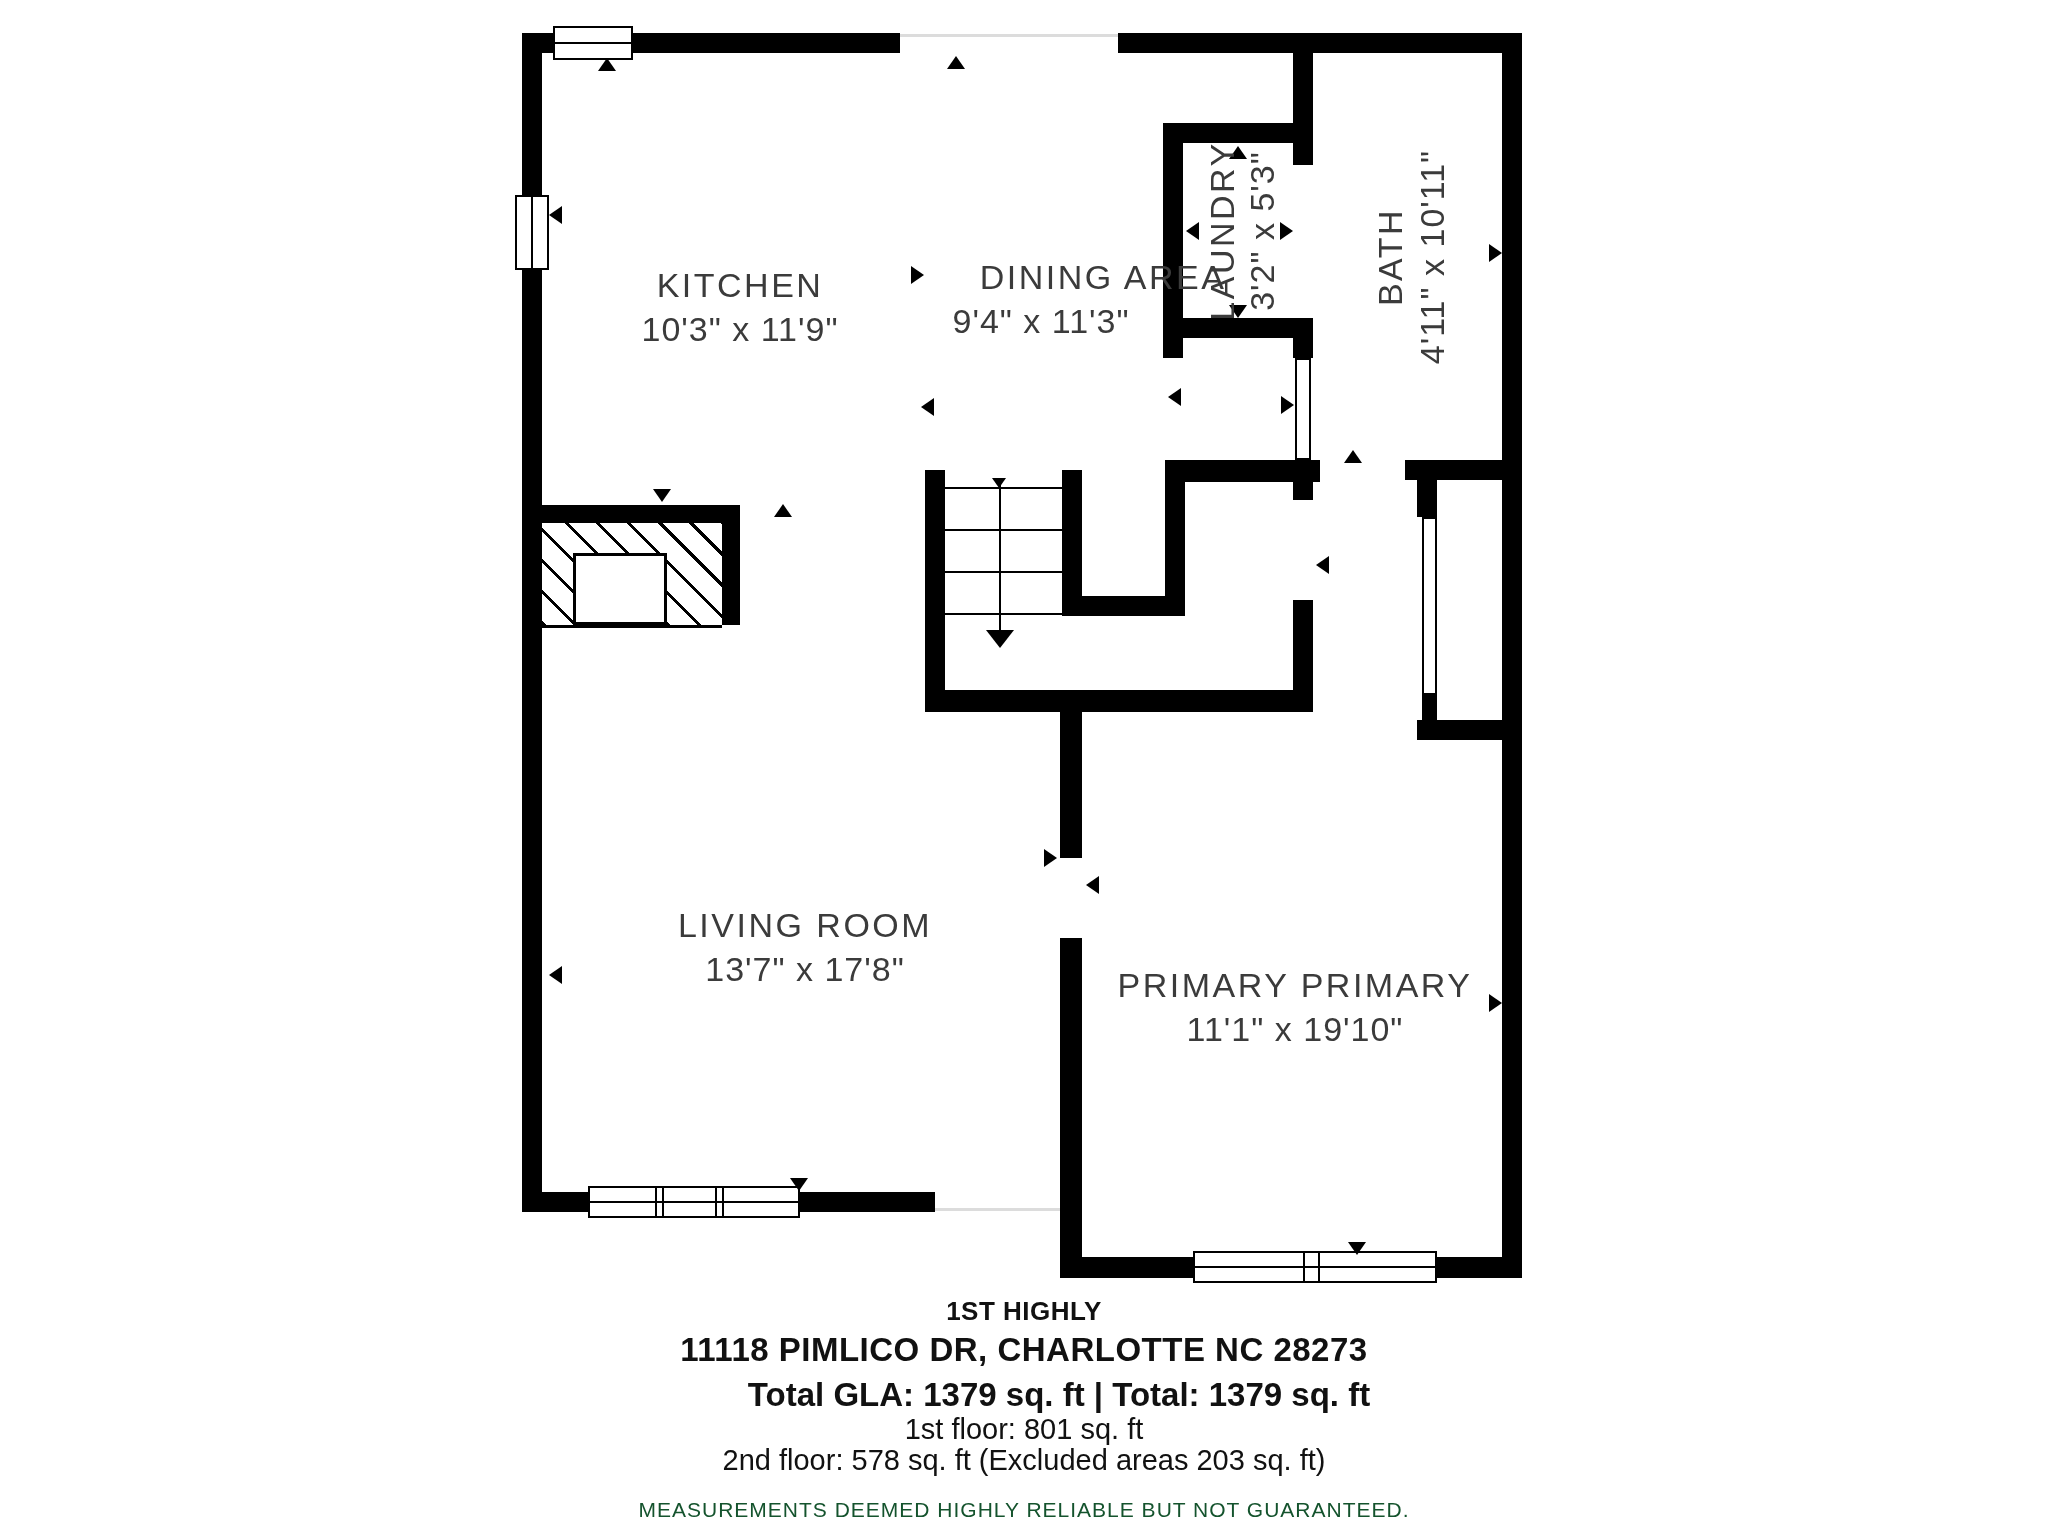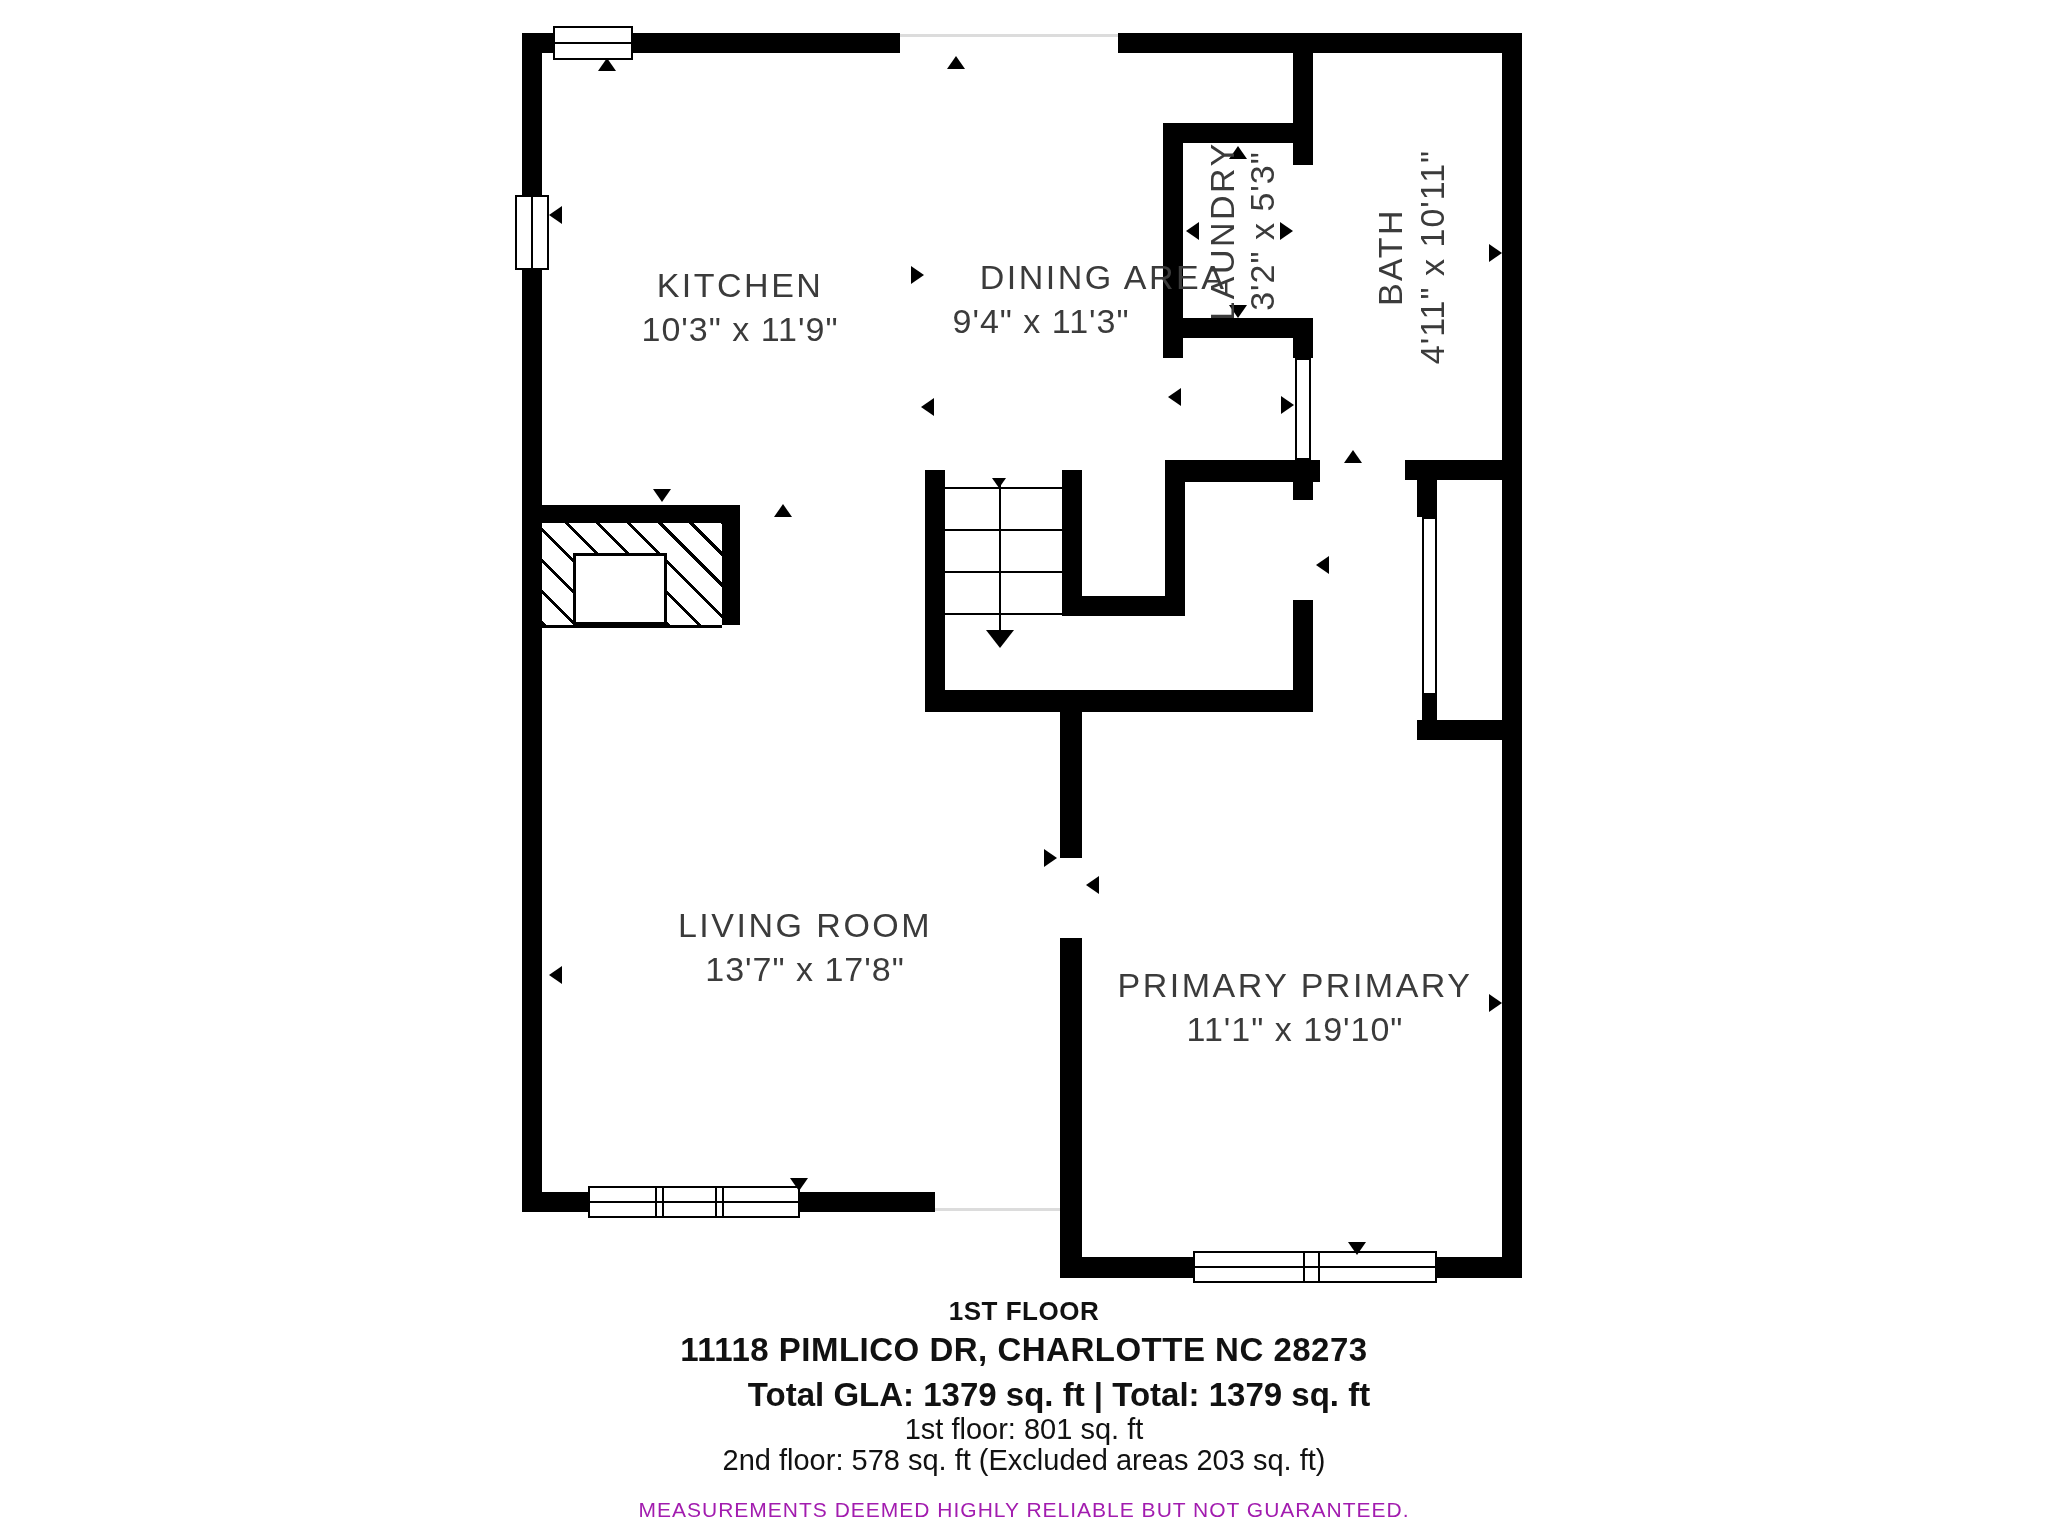--- a/index.html
+++ b/index.html
@@ -24,21 +24,21 @@
   .fp-box{position:absolute;background:#fff;border:3px solid #000;box-sizing:border-box;}
   .room-label,.room-dims{position:absolute;color:#3b3b3b;white-space:nowrap;transform:translate(-50%,-50%);}
   .room-label{font-size:34px;letter-spacing:2.5px;}
   .room-dims{font-size:34px;letter-spacing:1px;}
   .rot{transform:translate(-50%,-50%) rotate(-90deg);}
   .footer-line{position:absolute;left:0;width:2048px;text-align:center;color:#111;}
   .f-floor{font-size:26px;font-weight:bold;letter-spacing:0.5px;}
   .f-address{font-size:33px;font-weight:bold;letter-spacing:0.5px;}
   .f-total{font-size:33px;font-weight:bold;margin-left:35px;}
   .f-sub{font-size:29px;}
-  .f-disclaimer{font-size:21px;color:#a21caf;letter-spacing:1px;}
+  .f-disclaimer{font-size:21px;color:#14532d;letter-spacing:1px;}
 </style>
 </head>
 <body>
 
 <div class="canvas">
 
   <div class="wall" style="left:522px;top:33px;width:378px;height:20px;"></div>
   <div class="wall" style="left:1118px;top:33px;width:404px;height:20px;"></div>
   <div class="opening-line" style="left:900px;top:34px;width:218px;height:3px;"></div>
   <div class="wall" style="left:522px;top:33px;width:20px;height:1179px;"></div>
@@ -138,20 +138,20 @@
 
   <div class="room-label rot" style="left:1390px;top:257px;">BATH</div>
   <div class="room-dims rot" style="left:1432px;top:257px;">4'11" x 10'11"</div>
 
   <div class="room-label" style="left:805px;top:925px;">LIVING ROOM</div>
   <div class="room-dims" style="left:805px;top:969px;">13'7" x 17'8"</div>
 
   <div class="room-label" style="left:1295px;top:985px;">PRIMARY PRIMARY</div>
   <div class="room-dims" style="left:1295px;top:1029px;">11'1" x 19'10"</div>
 
-  <div class="footer-line f-floor" style="top:1296px;">1ST FLOOR</div>
+  <div class="footer-line f-floor" style="top:1296px;">1ST HIGHLY</div>
   <div class="footer-line f-address" style="top:1331px;">11118 PIMLICO DR, CHARLOTTE NC 28273</div>
   <div class="footer-line f-total" style="top:1376px;">Total GLA: 1379 sq. ft | Total: 1379 sq. ft</div>
   <div class="footer-line f-sub" style="top:1413px;">1st floor: 801 sq. ft</div>
   <div class="footer-line f-sub" style="top:1444px;">2nd floor: 578 sq. ft (Excluded areas 203 sq. ft)</div>
   <div class="footer-line f-disclaimer" style="top:1498px;">MEASUREMENTS DEEMED HIGHLY RELIABLE BUT NOT GUARANTEED.</div>
 
 </div>
 
 </body></html>

